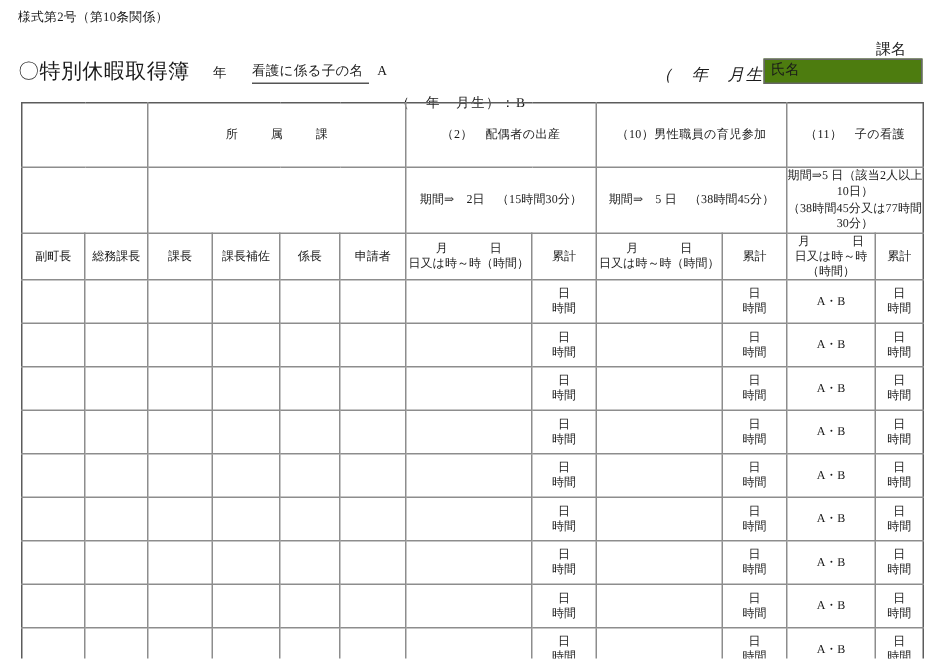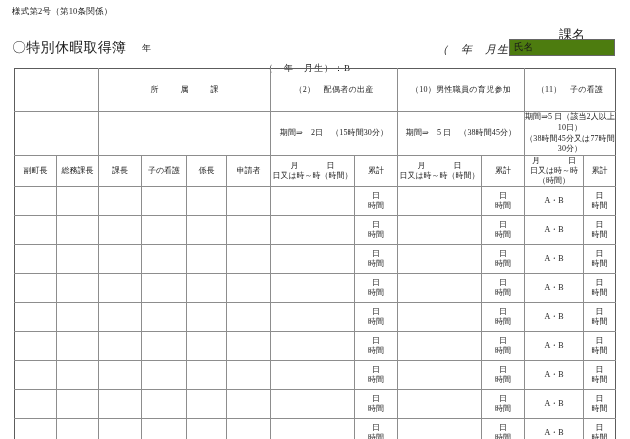--- a/index.html
+++ b/index.html
@@ -83,23 +83,23 @@
     top: 4px;
     font-size: 11px;
     white-space: nowrap;
     letter-spacing: 1px;
     font-style: italic;
   }
 
   
   .section-label {
     position: absolute;
-    left: 527px;
+    left: 552px;
     top: 26px;
-    font-size: 13px;
+    font-size: 10px;
     white-space: nowrap;
     padding-left: 32px;
   }
   .name-box {
     position: absolute;
     left: 509px;
     top: 39px;
     width: 106px;
     height: 17px;
     border: 1px solid #666;
@@ -192,20 +192,21 @@
 </head>
 <body>
 
 <div class="page">
 
   <div class="form-code">様式第2号（第10条関係）</div>
 
   <div class="title-row">
     <div class="doc-title">〇特別休暇取得簿</div>
     <div class="year-label">年</div>
+    <div class="child-line">看護に係る子の名　A</div>
     <div class="paren-a">（　年　月生）：B</div>
     <div class="paren-b">（　年　月生）</div>
   </div>
 
   <div class="section-label">課名</div>
   <div class="name-box" placeholder="氏名">氏名</div>
 
   <table class="tbl">
     <colgroup>
       <col style="width:42px">
@@ -243,21 +244,21 @@
         <td class="h-period bd-l-thick bd-r-thick" colspan="2">
           <span class="p2">期間⇒5 日（該当2人以上10日）</span>
           <span class="p2">（38時間45分又は77時間30分）</span>
         </td>
       </tr>
 
       <tr>
         <td class="h-sig bd-l-thick">副町長</td>
         <td class="h-sig">総務課長</td>
         <td class="h-sig bd-l-thick">課長</td>
-        <td class="h-sig">子の看護</td>
+        <td class="h-sig">課長補佐</td>
         <td class="h-sig">係長</td>
         <td class="h-sig">申請者</td>
 
         <td class="h-sub bd-l-thick">
           <span class="l1">月　　日</span>
           <span class="l2">日又は時～時（時間）</span>
         </td>
         <td class="h-sub h-total">累計</td>
 
         <td class="h-sub bd-l-thick">

